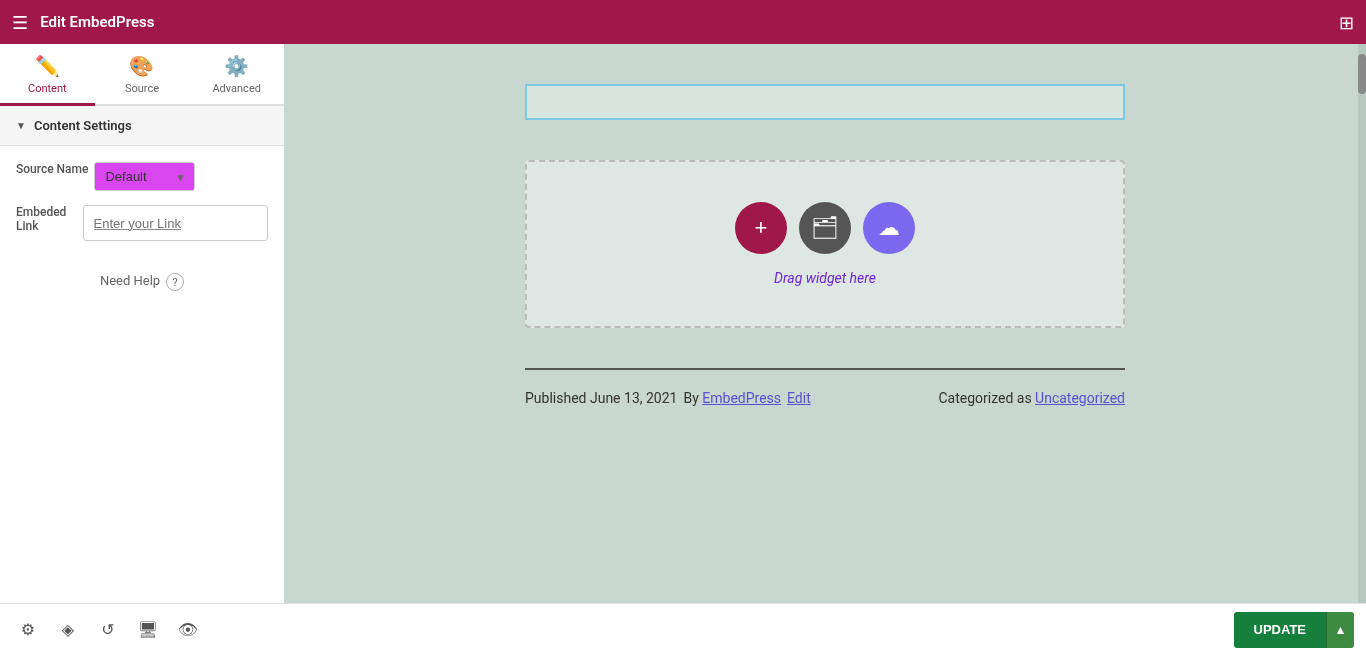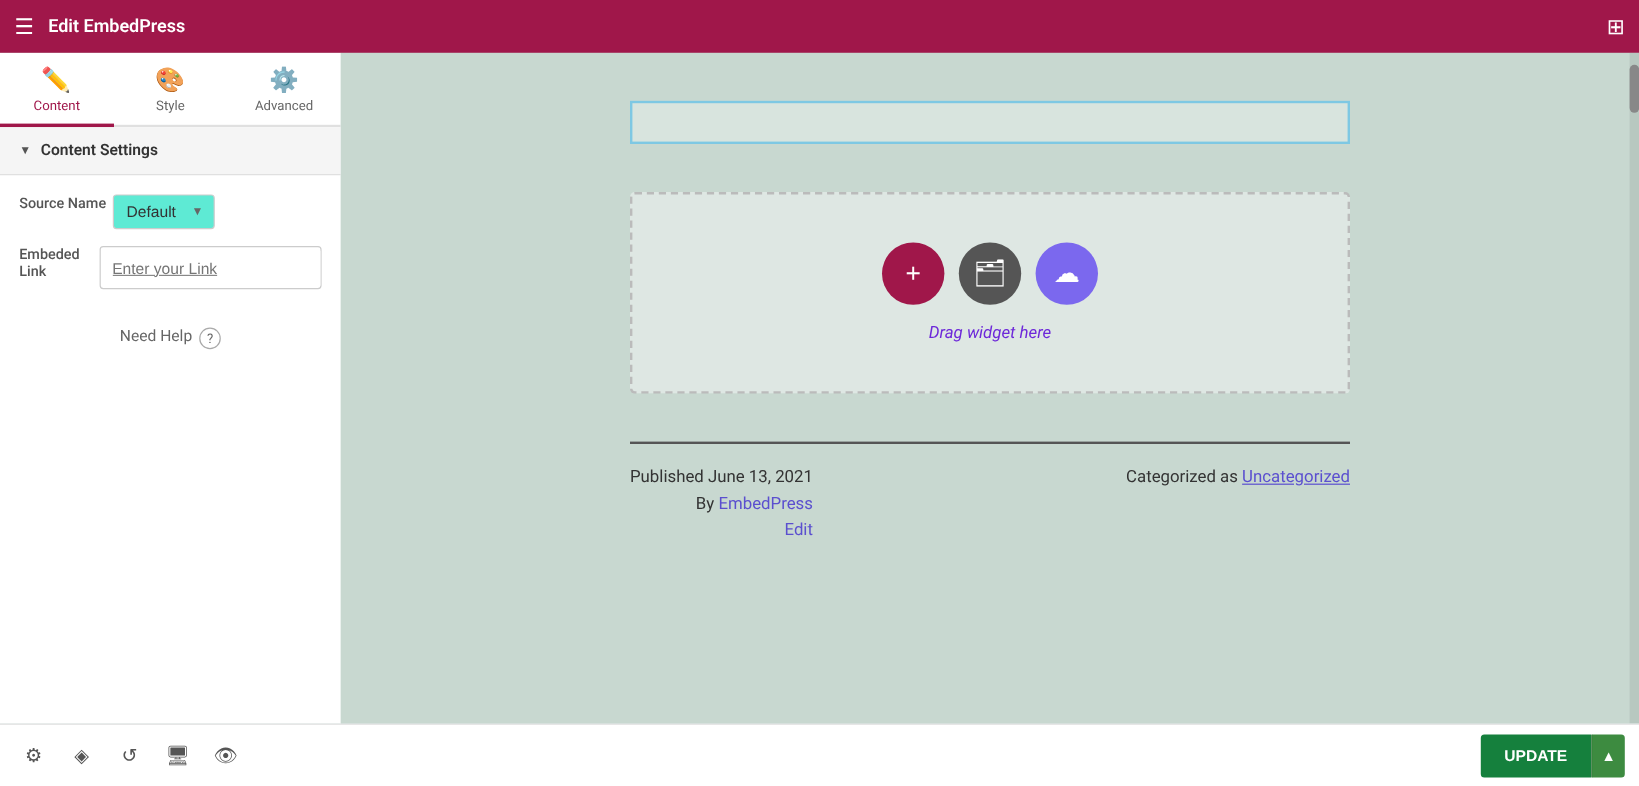--- a/index.html
+++ b/index.html
@@ -30,21 +30,21 @@
     .section-header { display: flex; align-items: center; gap: 8px; padding: 12px 16px; font-size: 13px; font-weight: 600; color: #333; background: #f5f5f5; border-bottom: 1px solid #e0e0e0; cursor: pointer; }
     .section-header .chevron { font-size: 10px; color: #555; }
 
     .section-body { padding: 16px; display: flex; flex-direction: column; gap: 14px; }
 
     .field-group { display: flex; flex-direction: row; gap: 6px; }
     .field-label { font-size: 12px; color: #555; font-weight: 500; }
 
     
     .select-wrapper { position: relative; }
-    .select-wrapper select { width: 100%; padding: 6px 28px 6px 10px; border: 1px solid #ccc; border-radius: 3px; font-size: 13px; color: #333; appearance: none; background: #5eead4; cursor: pointer; }
+    .select-wrapper select { width: 100%; padding: 6px 44px 6px 10px; border: 1px solid #ccc; border-radius: 3px; font-size: 13px; color: #333; appearance: none; background: #d946ef; cursor: pointer; }
     .select-wrapper::after { content: '▼'; position: absolute; right: 10px; top: 50%; transform: translateY(-50%); font-size: 10px; color: #666; pointer-events: none; }
 
     
     .input-wrapper { display: flex; align-items: center; border: 1px solid #ccc; border-radius: 3px; overflow: hidden; }
     .input-wrapper input { flex: 1; padding: 7px 10px; border: none; outline: none; font-size: 13px; color: #888; text-decoration: underline; }
     .input-wrapper .input-icon-btn { width: 34px; height: 34px; display: flex; align-items: center; justify-content: center; background: #f5f5f5; border-left: 1px solid #ccc; cursor: pointer; color: #555; font-size: 14px; }
 
     
     .need-help { padding: 16px; display: flex; gap: 6px; justify-content: center; font-size: 13px; color: #666; }
     .need-help .help-icon { width: 18px; height: 18px; border-radius: 50%; border: 1px solid #aaa; display: flex; align-items: center; justify-content: center; font-size: 11px; color: #666; cursor: pointer; }
@@ -70,22 +70,22 @@
     .widget-icon-btn.plus { background: #a0174a; }
     .widget-icon-btn.folder { background: #555; }
     .widget-icon-btn.cloud { background: #7b68ee; }
 
     .drag-text { font-style: italic; color: #6d28d9; font-size: 14px; }
 
     
     .canvas-footer { width: 100%; max-width: 600px; }
     .canvas-footer-divider { border: none; border-top: 2px solid #555; margin-bottom: 20px; }
     .footer-meta { display: flex; justify-content: space-between; align-items: flex-start; }
-    .footer-left { display: flex; flex-direction: column; gap: 6px; font-size: 14px; color: #333; align-items: flex-end; }
-    .footer-left a { color: #5b4fcf; cursor: pointer; }
+    .footer-left { display: flex; gap: 6px; font-size: 14px; color: #333; align-items: flex-end; }
+    .footer-left a { color: #5b4fcf; text-decoration: underline; cursor: pointer; }
     .footer-right { font-size: 14px; color: #333; }
     .footer-right a { color: #5b4fcf; text-decoration: underline; cursor: pointer; }
 
     
     .sidebar::-webkit-scrollbar { width: 6px; }
     .sidebar::-webkit-scrollbar-thumb { background: #ccc; border-radius: 3px; }
 
     
     .canvas-scrollbar { width: 8px; background: #b8c8c0; position: absolute; right: 0; top: 0; bottom: 0; }
     .canvas-scrollbar-thumb { width: 8px; height: 40px; background: #888; border-radius: 4px; position: absolute; top: 10px; }
@@ -103,21 +103,21 @@
 
   <div class="sidebar">
 
     <div class="sidebar-tabs">
       <div class="sidebar-tab active">
         <span class="tab-icon">✏️</span>
         <span>Content</span>
       </div>
       <div class="sidebar-tab">
         <span class="tab-icon">🎨</span>
-        <span>Style</span>
+        <span>Source</span>
       </div>
       <div class="sidebar-tab">
         <span class="tab-icon">⚙️</span>
         <span>Advanced</span>
       </div>
     </div>
 
     <div class="sidebar-content">
       <div class="section-header">
         <span class="chevron">▼</span>

